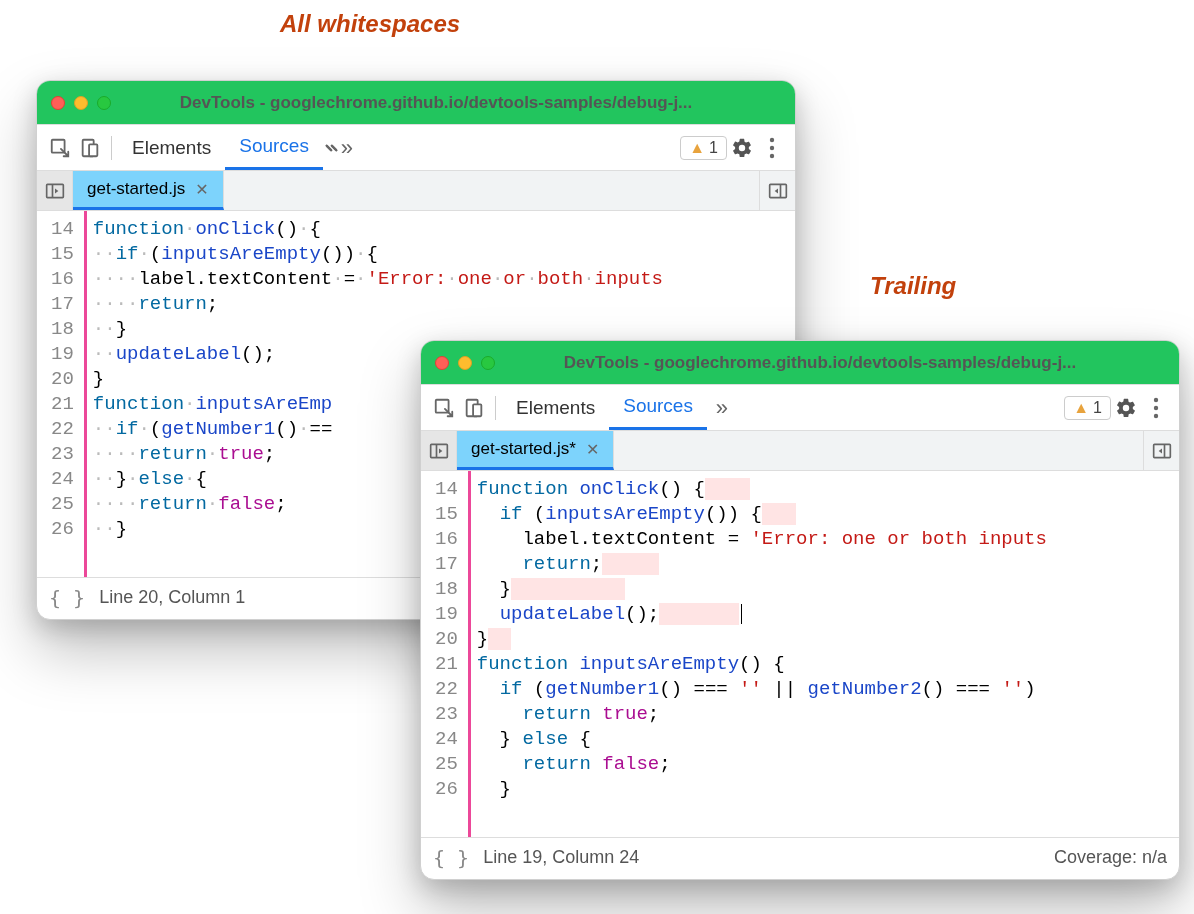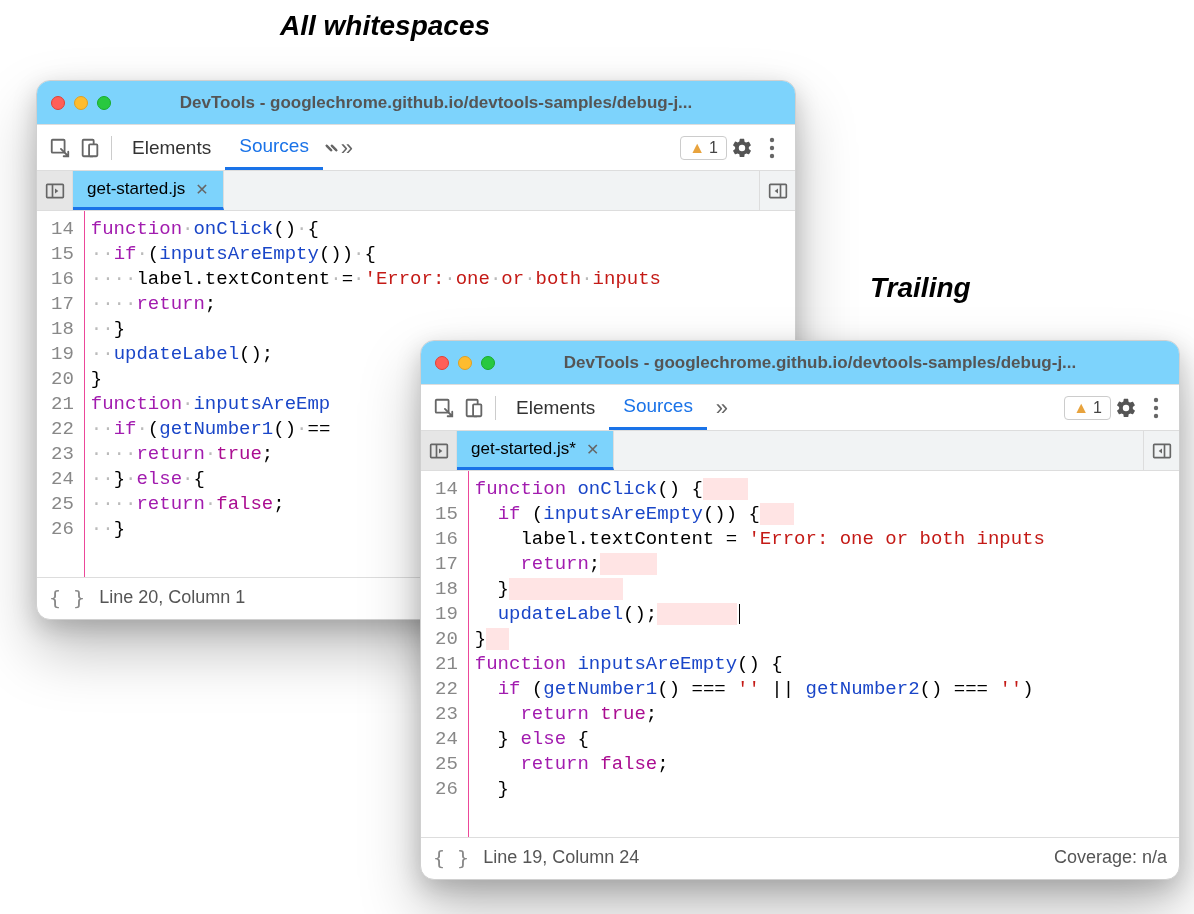--- a/index.html
+++ b/index.html
@@ -7,35 +7,35 @@
     width: 1194px;
     height: 914px;
     background: #fff;
     font-family: -apple-system, BlinkMacSystemFont, "Segoe UI", Helvetica, Arial, sans-serif;
     position: relative;
     overflow: hidden;
   }
   .annotation {
     position: absolute;
     font-weight: 800;
-    font-size: 28px;
-    color: #000000;
+    font-size: 24px;
+    color: #c2410c;
     font-style: italic;
   }
   .window {
     position: absolute;
     background: #fff;
     border-radius: 14px;
     box-shadow: 0 30px 60px rgba(0,0,0,0.25), 0 8px 24px rgba(0,0,0,0.18);
     overflow: hidden;
     border: 1px solid #d0d0d0;
   }
   .titlebar {
     height: 44px;
-    background: #7dd3fc;
+    background: #22c55e;
     border-bottom: 1px solid #ddd;
     display: flex;
     align-items: center;
     padding: 0 14px;
     gap: 10px;
   }
   .traffic { display: flex; gap: 9px; }
   .dot { width: 14px; height: 14px; border-radius: 50%; }
   .dot.red { background: #ff5f57; border: 1px solid #e14035; }
   .dot.yellow { background: #febc2e; border: 1px solid #dfa023; }
@@ -83,30 +83,30 @@
     font-family: Menlo, Consolas, "Courier New", monospace;
     font-size: 19px;
     line-height: 25px;
     overflow:hidden;
     background:#fff;
   }
   .gutter {
     color:#888;
     text-align:right;
     padding: 6px 10px 6px 14px;
-    border-right: 1px solid #ec4899;
+    border-right: 3px solid #ec4899;
     user-select:none;
     background:#fff;
   }
   .code {
     padding: 6px 0 6px 6px;
     white-space: pre;
     overflow: hidden;
   }
-  .tok-kw { color: #a21caf; }
+  .tok-kw { color: #0369a1; }
   .tok-fn { color: #1a46c8; }
   .tok-str { color: #c41a16; }
   .tok-bool { color: #aa0d91; }
   .ws { color: #bbb; }
   .trail { background: #ffe4e4; }
 
   .statusbar {
     height: 40px;
     border-top: 1px solid #ddd;
     display:flex;

